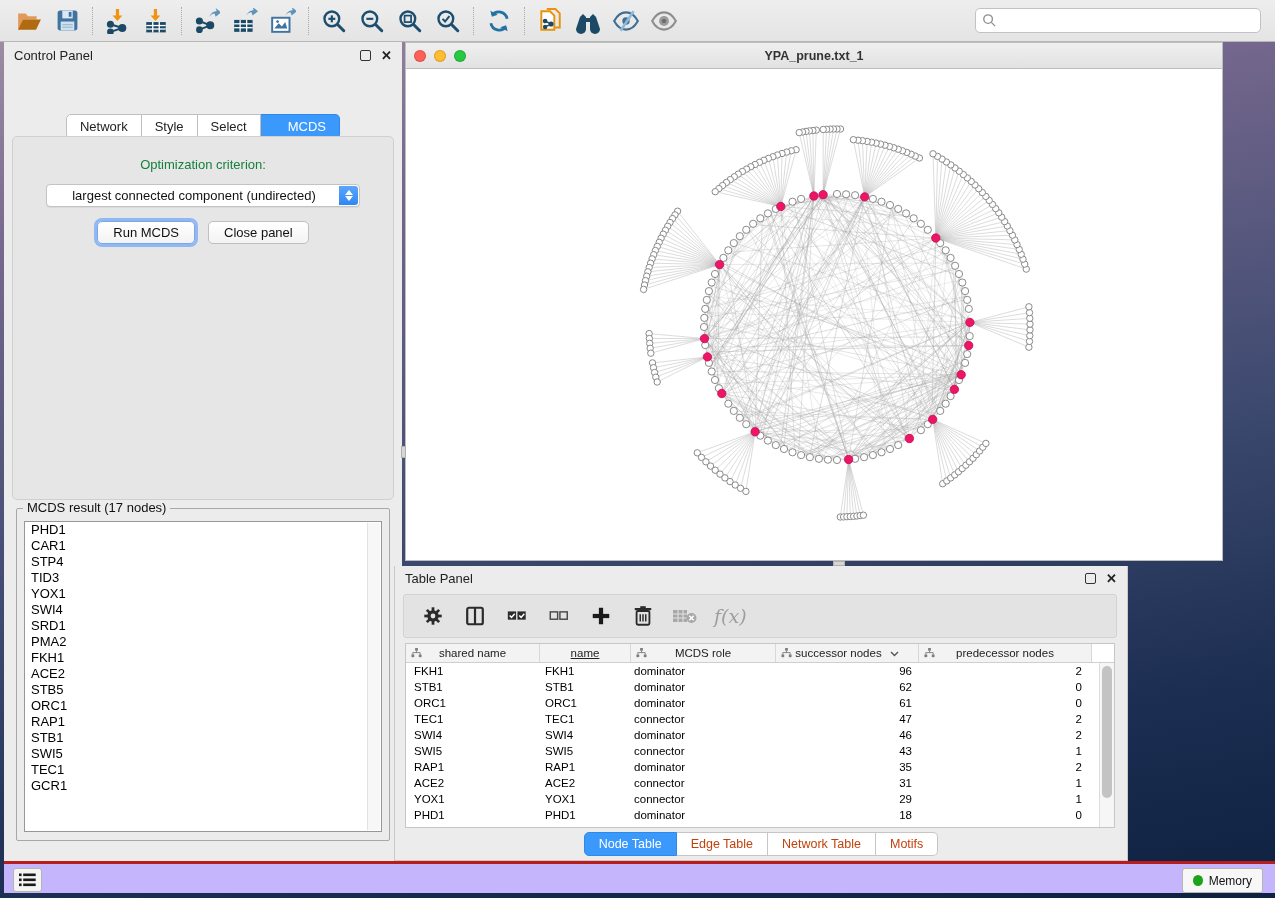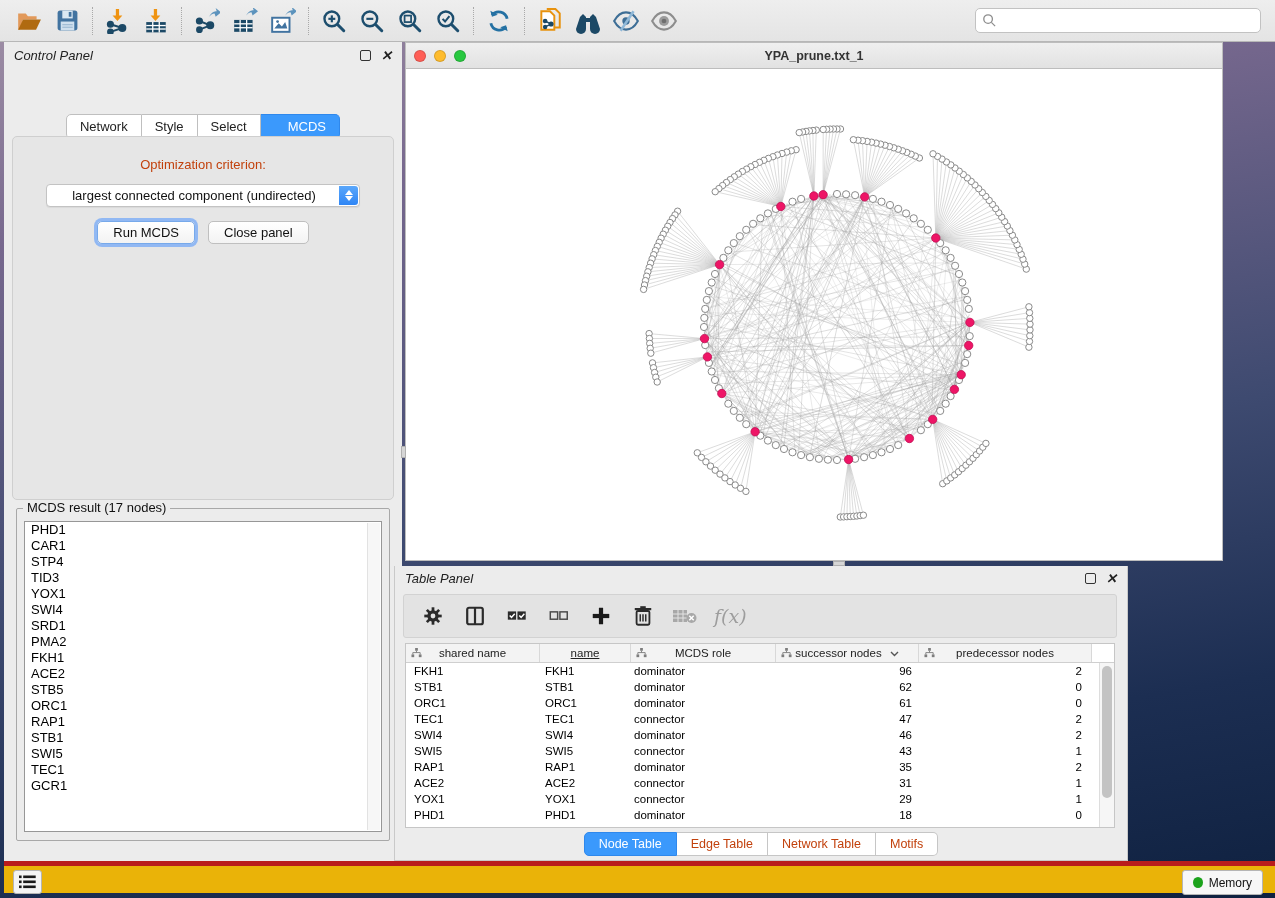--- a/index.html
+++ b/index.html
@@ -18,32 +18,32 @@
 .ti { width:38px; height:34px; display:flex; align-items:center; justify-content:center; border-radius:4px; }
 .tsep { width:1px; height:28px; margin:0 6px; border-left:1px dotted #a9a9a9; }
 .searchbox { position:absolute; right:14px; top:8px; width:286px; height:25px;
   background:#fff; border:1px solid #c2c2c2; border-radius:5px;
   display:flex; align-items:center; padding:0 6px; }
 .searchbox svg { flex:0 0 auto; }
 .searchbox input { border:none; outline:none; flex:1; font-size:12px; margin-left:4px; background:transparent; font-family:"Liberation Sans",sans-serif;}
 
 
 .cpanel { position:absolute; left:4px; top:42px; width:398px; bottom:37px; background:#ececec; }
-.panel-titlebar { height:26px; display:flex; align-items:center; padding:0 10px; font-size:13px; color:#222;font-style:italic; }
+.panel-titlebar { height:26px; display:flex; align-items:center; padding:0 10px; font-size:13px; color:#222; }
 .panel-titlebar .sp { flex:1; }
 .float-btn { width:11px; height:11px; border:1.6px solid #333; border-radius:2px; margin-right:10px; }
 .close-btn { font-size:13px; font-weight:bold; color:#222; line-height:11px; }
 .tabsrow { position:absolute; left:0; top:72px; width:100%; display:flex; justify-content:center; }
 .tab { font-size:13px; padding:4px 13px; background:#fff; border:1px solid #bfbfbf; border-left:none; color:#222; }
 .tab:first-child { border-left:1px solid #bfbfbf; border-radius:5px 0 0 5px; }
 .tab:last-child { border-radius:0 5px 5px 0; }
 .tab.active { background:#3b99fc; border-color:#2f88ec; color:#fff;padding-left:27px; }
 .tabcontent { position:absolute; left:8px; right:8px; top:94px; height:364px;
   background:#e6e6e6; border:1px solid #cfcfcf; border-radius:5px; }
-.opt-label { text-align:center; margin-top:20px; font-size:13px; color:#c2410c; }
+.opt-label { text-align:center; margin-top:20px; font-size:13px; color:#15803d; }
 .selectwrap { margin:12px auto 0; width:314px; height:23px; background:#fff;
   border:1px solid #c3c3c3; border-radius:4px; display:flex; align-items:center; position:relative;
   box-shadow:0 1px 1px rgba(0,0,0,.06); }
 .selectwrap .val { flex:1; text-align:center; font-size:13px; color:#111; padding-right:18px; }
 .stepper { position:absolute; right:1px; top:1px; bottom:1px; width:19px; background:linear-gradient(#5aa7fb,#2f86f5);
   border-radius:0 3px 3px 0; display:flex; flex-direction:column; align-items:center; justify-content:center; gap:1px;}
 .stepper i { width:0; height:0; border-left:4px solid transparent; border-right:4px solid transparent; display:block;}
 .stepper .up { border-bottom:5px solid #fff; }
 .stepper .dn { border-top:5px solid #fff; }
 .btnrow { display:flex; justify-content:center; gap:13px; margin-top:14px; }
@@ -96,21 +96,21 @@
 .tscroll { position:absolute; right:0; top:19px; bottom:0; width:15px; background:#f6f6f6; border-left:1px solid #ddd; }
 .tthumb { position:absolute; left:2px; right:2px; top:3px; height:132px; background:#c3c3c3; border-radius:6px; }
 
 .btabs { position:absolute; left:0; right:0; top:266px; display:flex; justify-content:center; }
 .btab { font-size:12.5px; padding:4px 14px; background:#fff; border:1px solid #c6c6c6; border-left:none; color:#c2410c; }
 .btab:first-child { border-left:1px solid #c6c6c6; border-radius:5px 0 0 5px; }
 .btab:last-child { border-radius:0 5px 5px 0; }
 .btab.active { background:#3b99fc; border-color:#2f88ec; color:#fff; }
 
 
-.statusbar { position:absolute; left:4px; right:0; bottom:5px; height:32px; background:#eab308; border-top:5px solid #b91c1c;margin-top:25px; }
+.statusbar { position:absolute; left:4px; right:0; bottom:5px; height:32px; background:#c4b5fd; border-top:3px solid #b91c1c;margin-top:25px; }
 .listbtn { position:absolute; left:9px; top:4px; width:29px; height:24px; background:#f4f4f4;
   border:1px solid #b5b5b5; border-radius:3px; display:flex; align-items:center; justify-content:center; }
 .membtn { position:absolute; right:12px; top:4px; height:25px; background:#f7f7f7; border:1px solid #b5b5b5;
   border-radius:3px; display:flex; align-items:center; gap:6px; padding:0 10px; font-size:12px; color:#111; }
 .memdot { width:10px; height:11px; border-radius:50%; background:#1ca31c; }
 </style>
 </head>
 <body>
 
 <div class="app">

